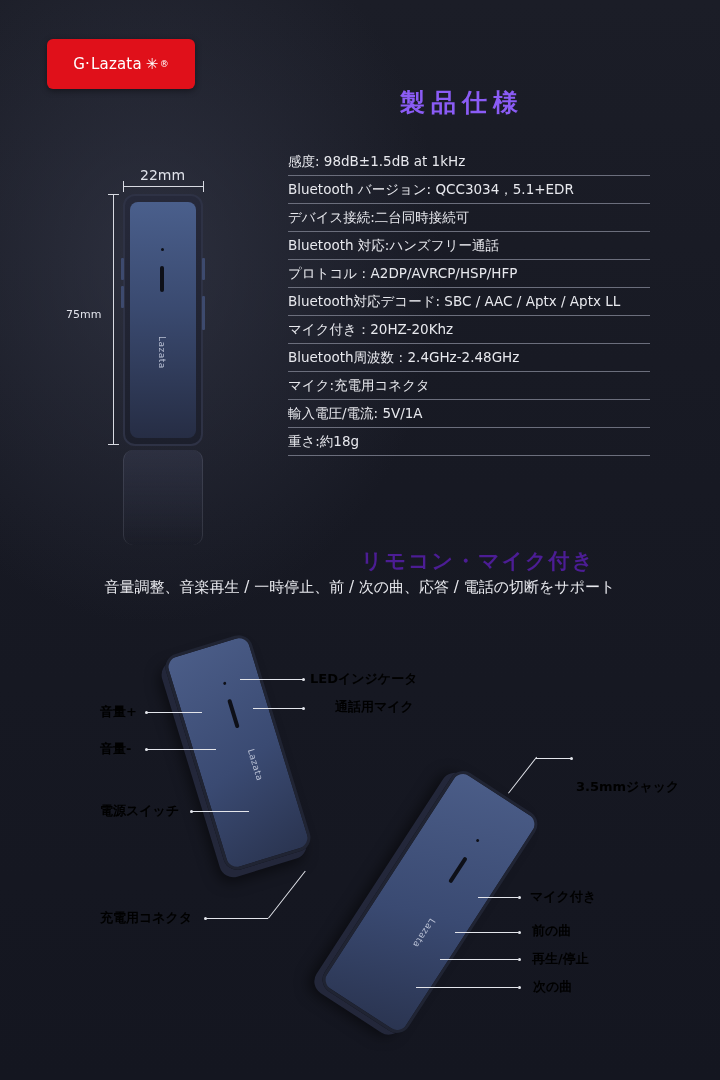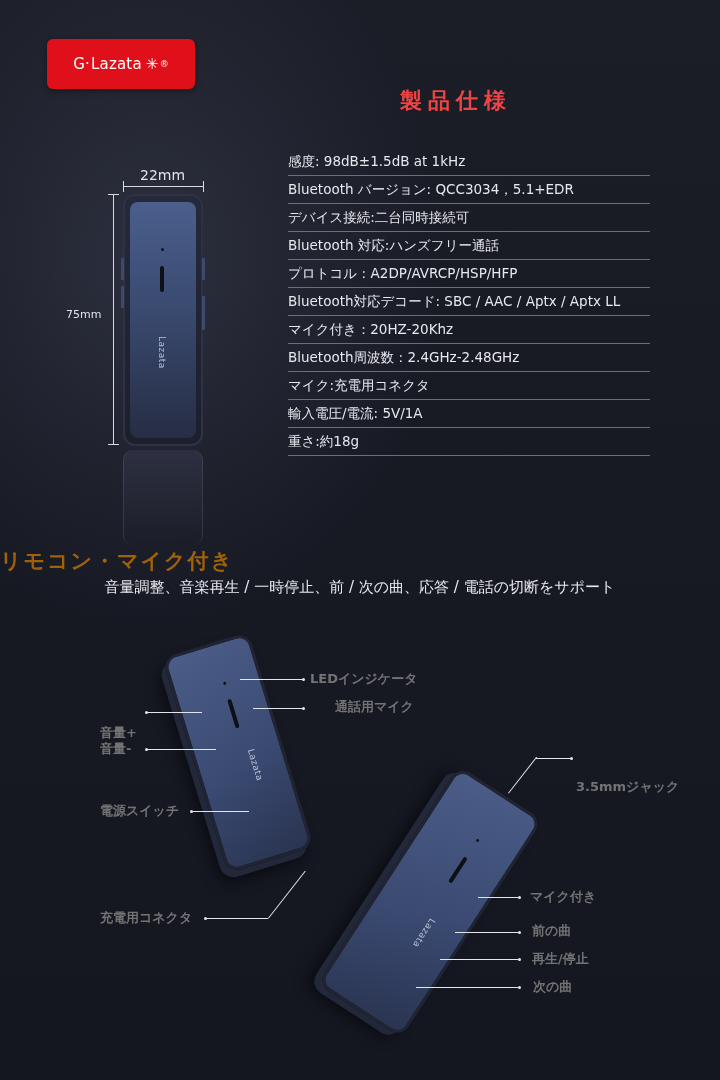--- a/index.html
+++ b/index.html
@@ -20,22 +20,22 @@
     background: #e0101a; border-radius: 6px;
     display: flex; align-items: center; justify-content: center;
     color: #fff; font-size: 15px; letter-spacing: 0.2px;
     box-shadow: 0 2px 6px rgba(0,0,0,0.4);
   }
   .logo .g-mark { font-size: 15px; margin-right: 1px; }
   .logo .burst { font-size: 15px; margin-left: 4px; }
   .logo .reg { font-size: 9px; vertical-align: super; margin-left: 1px; }
 
   .title {
-    left: 400px; top: 86px; font-size: 22px; font-weight: bold;
-    color: #ef4444; letter-spacing: 6px;
+    left: 400px; top: 86px; font-size: 25px; font-weight: bold;
+    color: #8b5cf6; letter-spacing: 6px;
   }
 
   
   .spec-list { left: 288px; top: 148px; width: 362px; }
   .spec-row {
     height: 28px; line-height: 24px; font-size: 13.5px;
     color: #e8e9ee; border-bottom: 1px solid #6b6e7c;
     white-space: nowrap; padding-top: 1px;
   }
 
@@ -69,22 +69,22 @@
   .dev-front .side-btn { position: absolute; width: 3px; background: #3d4a6e; border-radius: 1px; }
   .reflection {
     left: 123px; top: 450px; width: 80px; height: 95px;
     border-radius: 10px;
     background: linear-gradient(180deg, rgba(60,64,86,0.45) 0%, rgba(20,22,30,0) 100%);
     border-left: 1px solid rgba(120,124,140,0.25); border-right: 1px solid rgba(120,124,140,0.25);
   }
 
   
   .sub-title {
-    left: 0; top: 547px; width: 595px; text-align: left;
-    font-size: 21px; font-weight: bold; color: #a16207; letter-spacing: 2px;
+    left: 0; top: 547px; width: 595px; text-align: right;
+    font-size: 21px; font-weight: bold; color: #4c1d95; letter-spacing: 2px;
   }
   .sub-desc {
     left: 0; top: 578px; width: 720px; text-align: center;
     font-size: 15px; color: #e8e9ee;
   }
 
   
   .dev-angled {
     border-radius: 14px;
     background: linear-gradient(160deg, #4b5d88 0%, #3a4a72 55%, #2a3450 100%);
@@ -93,21 +93,21 @@
   }
   .dev-left { left: 193px; top: 640px; width: 90px; height: 225px; transform: rotate(-17deg); }
   .dev-right { left: 380px; top: 772px; width: 100px; height: 260px; transform: rotate(33deg); }
   .dev-angled .led { position: absolute; width: 3px; height: 3px; border-radius: 50%; background: #0e1018; }
   .dev-angled .mic { position: absolute; width: 4px; height: 30px; border-radius: 2px; background: #0e1018; }
   .dev-angled .brand {
     position: absolute; writing-mode: vertical-rl; font-size: 9px; color: #b9c0d4; letter-spacing: 0.5px;
   }
 
   
-  .callout-label { font-size: 13px; font-weight: bold; color: #737373; white-space: nowrap; }
+  .callout-label { font-size: 13px; font-weight: bold; color: #000000; white-space: nowrap; }
   .line { height: 1px; background: #e4e6ec; }
   .dot { width: 3px; height: 3px; border-radius: 50%; background: #e4e6ec; }
   .diag { height: 1px; background: #e4e6ec; transform-origin: 0 0; }
 </style>
 </head>
 <body>
 
 <div class="abs logo">
   <span class="g-mark">G·</span>
   <span>Lazata</span>
@@ -168,21 +168,21 @@
 </div>
 
 <div class="abs line" style="left:240px;top:679px;width:63px;"></div>
 <div class="abs dot" style="left:302px;top:678px;"></div>
 <div class="abs callout-label" style="left:310px;top:670px;">LEDインジケータ</div>
 
 <div class="abs line" style="left:253px;top:708px;width:50px;"></div>
 <div class="abs dot" style="left:302px;top:707px;"></div>
 <div class="abs callout-label" style="left:310px;top:698px;margin-left:25px;">通話用マイク</div>
 
-<div class="abs callout-label" style="left:100px;top:724px;">音量+</div>
+<div class="abs callout-label" style="left:100px;top:703px;">音量+</div>
 <div class="abs dot" style="left:145px;top:711px;"></div>
 <div class="abs line" style="left:146px;top:712px;width:56px;"></div>
 
 <div class="abs callout-label" style="left:100px;top:740px;">音量-</div>
 <div class="abs dot" style="left:145px;top:748px;"></div>
 <div class="abs line" style="left:146px;top:749px;width:70px;"></div>
 
 <div class="abs callout-label" style="left:100px;top:802px;">電源スイッチ</div>
 <div class="abs dot" style="left:190px;top:810px;"></div>
 <div class="abs line" style="left:191px;top:811px;width:58px;"></div>

